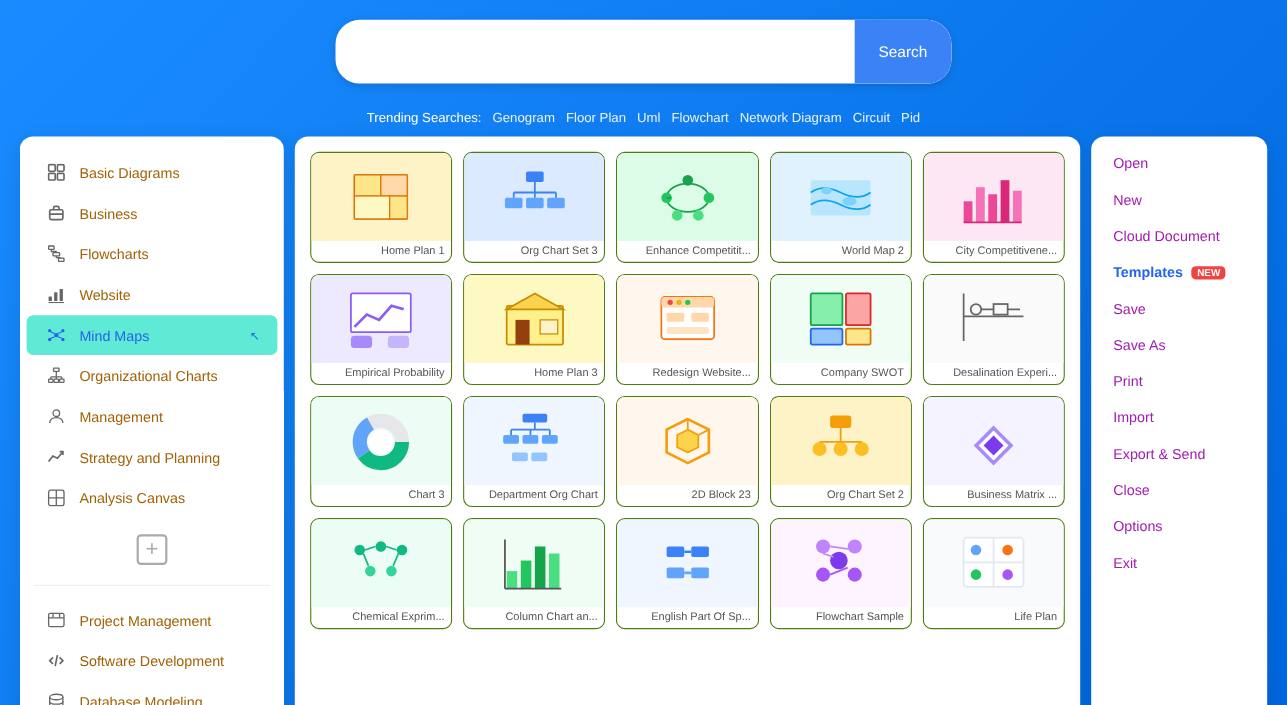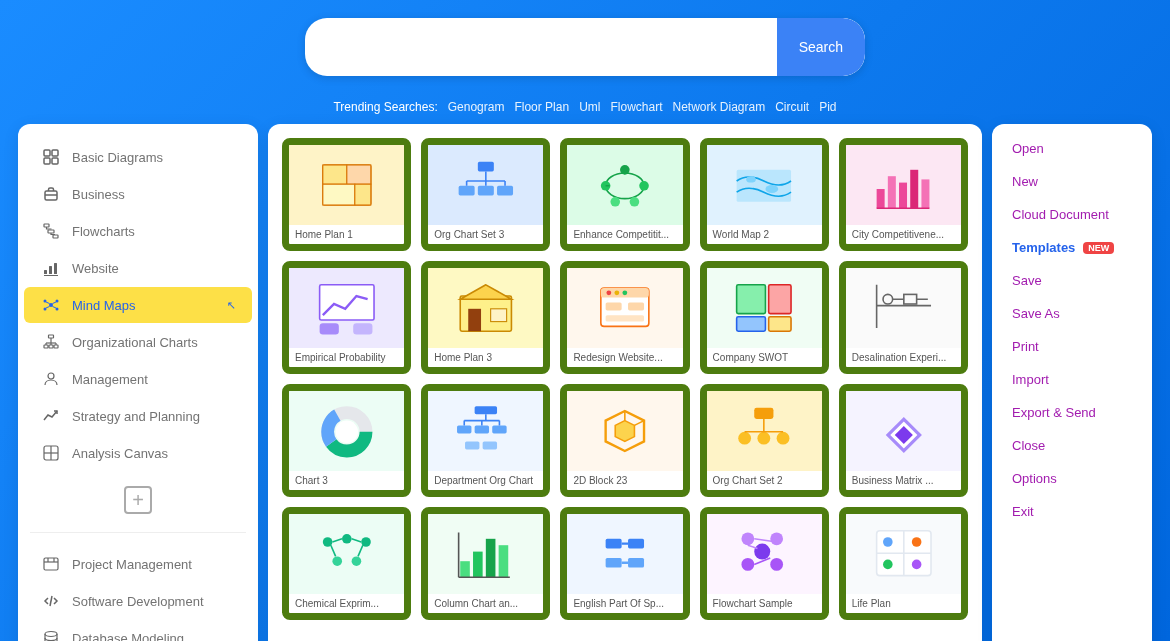--- a/index.html
+++ b/index.html
@@ -77,27 +77,27 @@
     .sidebar-section {
       padding: 4px 0;
     }
     .sidebar-item {
       display: flex;
       align-items: center;
       gap: 10px;
       padding: 7px 16px;
       cursor: pointer;
       font-size: 13px;
-      color: #737373;
+      color: #a16207;
       border-radius: 6px;
       margin: 1px 6px;
       transition: background 0.15s;
     }
     .sidebar-item.active {
-      background: #fde047;
+      background: #5eead4;
       color: #2563eb;
       font-weight: 500;
     }
     .sidebar-icon {
       width: 22px;
       height: 22px;
       display: flex;
       align-items: center;
       justify-content: center;
       color: #666;
@@ -132,25 +132,26 @@
       padding: 14px;
       overflow-y: auto;
       box-shadow: 0 4px 16px rgba(0,0,0,0.1);
     }
     .template-grid {
       display: grid;
       grid-template-columns: repeat(5, 1fr);
       gap: 10px;
     }
     .template-card {
-      border: 7px solid #4d7c0f;
+      border: 1px solid #4d7c0f;
       border-radius: 8px;
       overflow: hidden;
       cursor: pointer;
       transition: box-shadow 0.15s;
+      text-align: right;
     }
     .template-thumb {
       width: 100%;
       height: 80px;
       background: #f3f4f6;
       display: flex;
       align-items: center;
       justify-content: center;
       position: relative;
       overflow: hidden;

